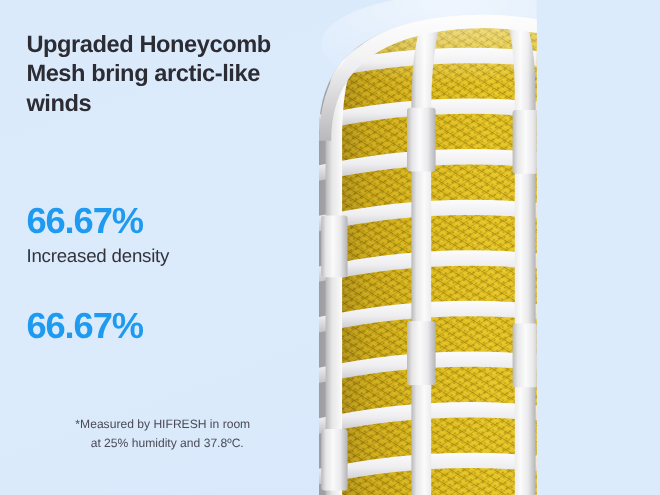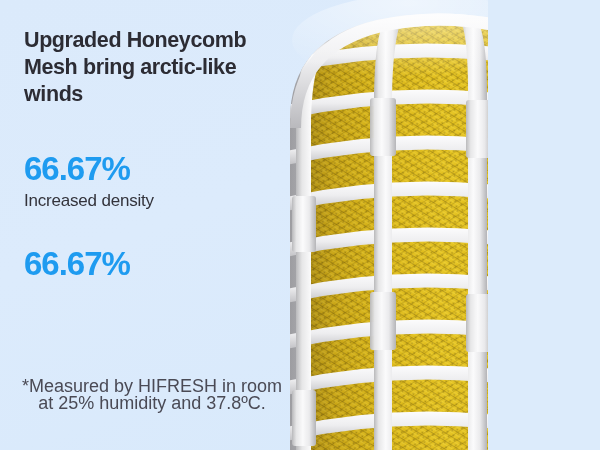--- a/index.html
+++ b/index.html
@@ -61,36 +61,37 @@
   }
   .stat.first { top: 150px; }
   .stat.second { top: 245px; }
   .stat-value {
     display: block;
     font-size: 33px;
     line-height: 38px;
     font-weight: bold;
     letter-spacing: -1px;
     color: #1e9bf0;
+    margin-top: 32px;
   }
   .stat-label {
     display: block;
     margin-top: 2px;
     font-size: 17px;
     line-height: 21px;
     font-weight: normal;
     letter-spacing: -0.2px;
     color: #33333b;
   }
   .footnote {
     position: absolute;
     left: 22px;
     top: 378px;
     width: 252px;
-    font-size: 18px;
+    font-size: 11px;
     line-height: 17px;
     color: #4a4a55;
     text-align: center;
   }
   .footnote-line {
     display: block;
     white-space: nowrap;
   }
   .footnote-line.l2 {
     padding-left: 8px;

